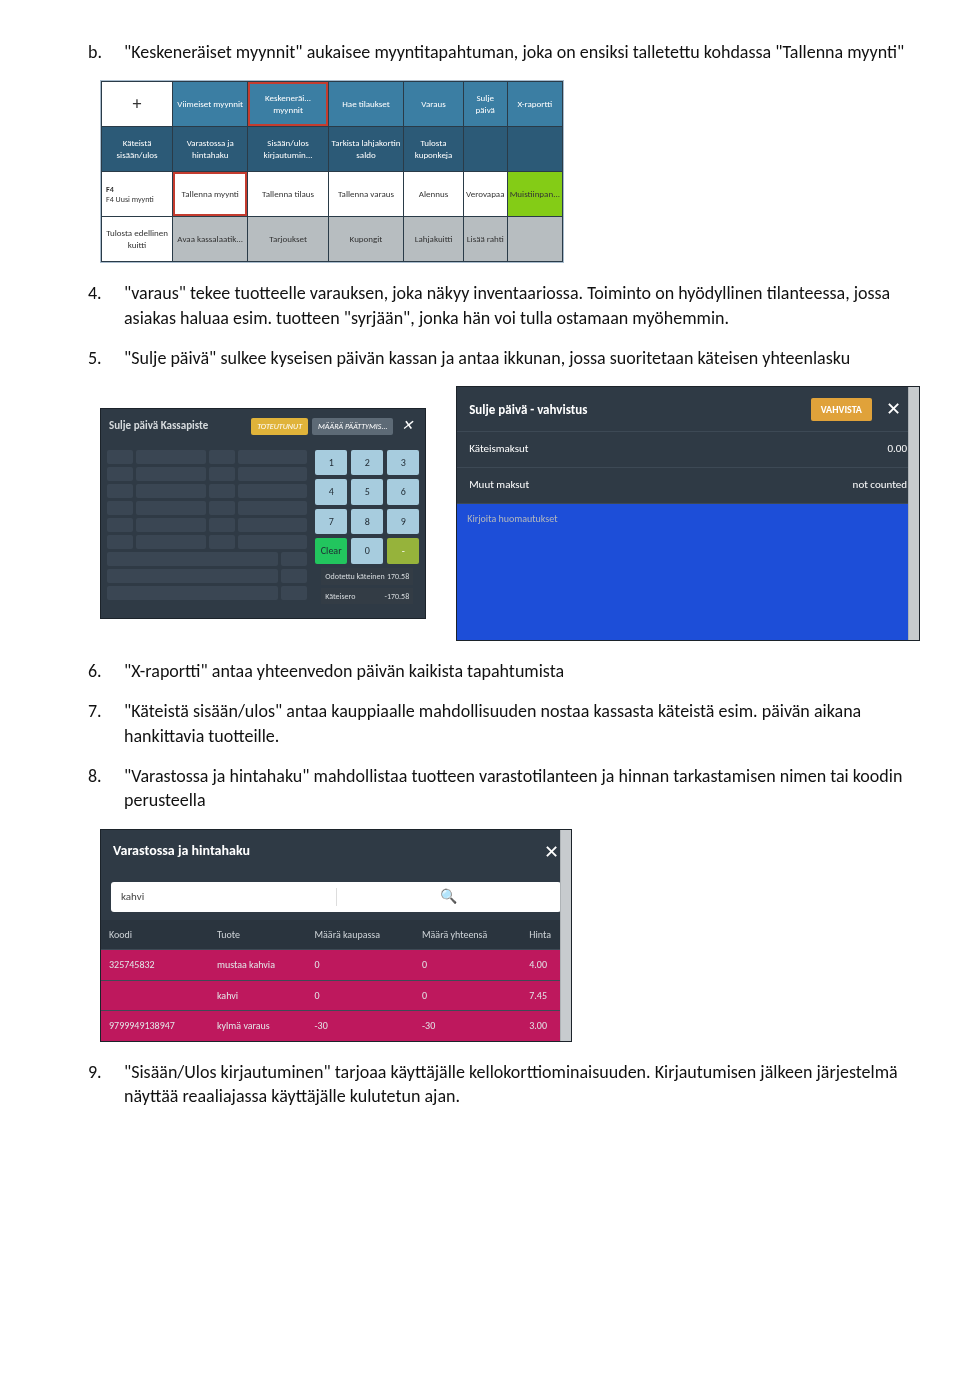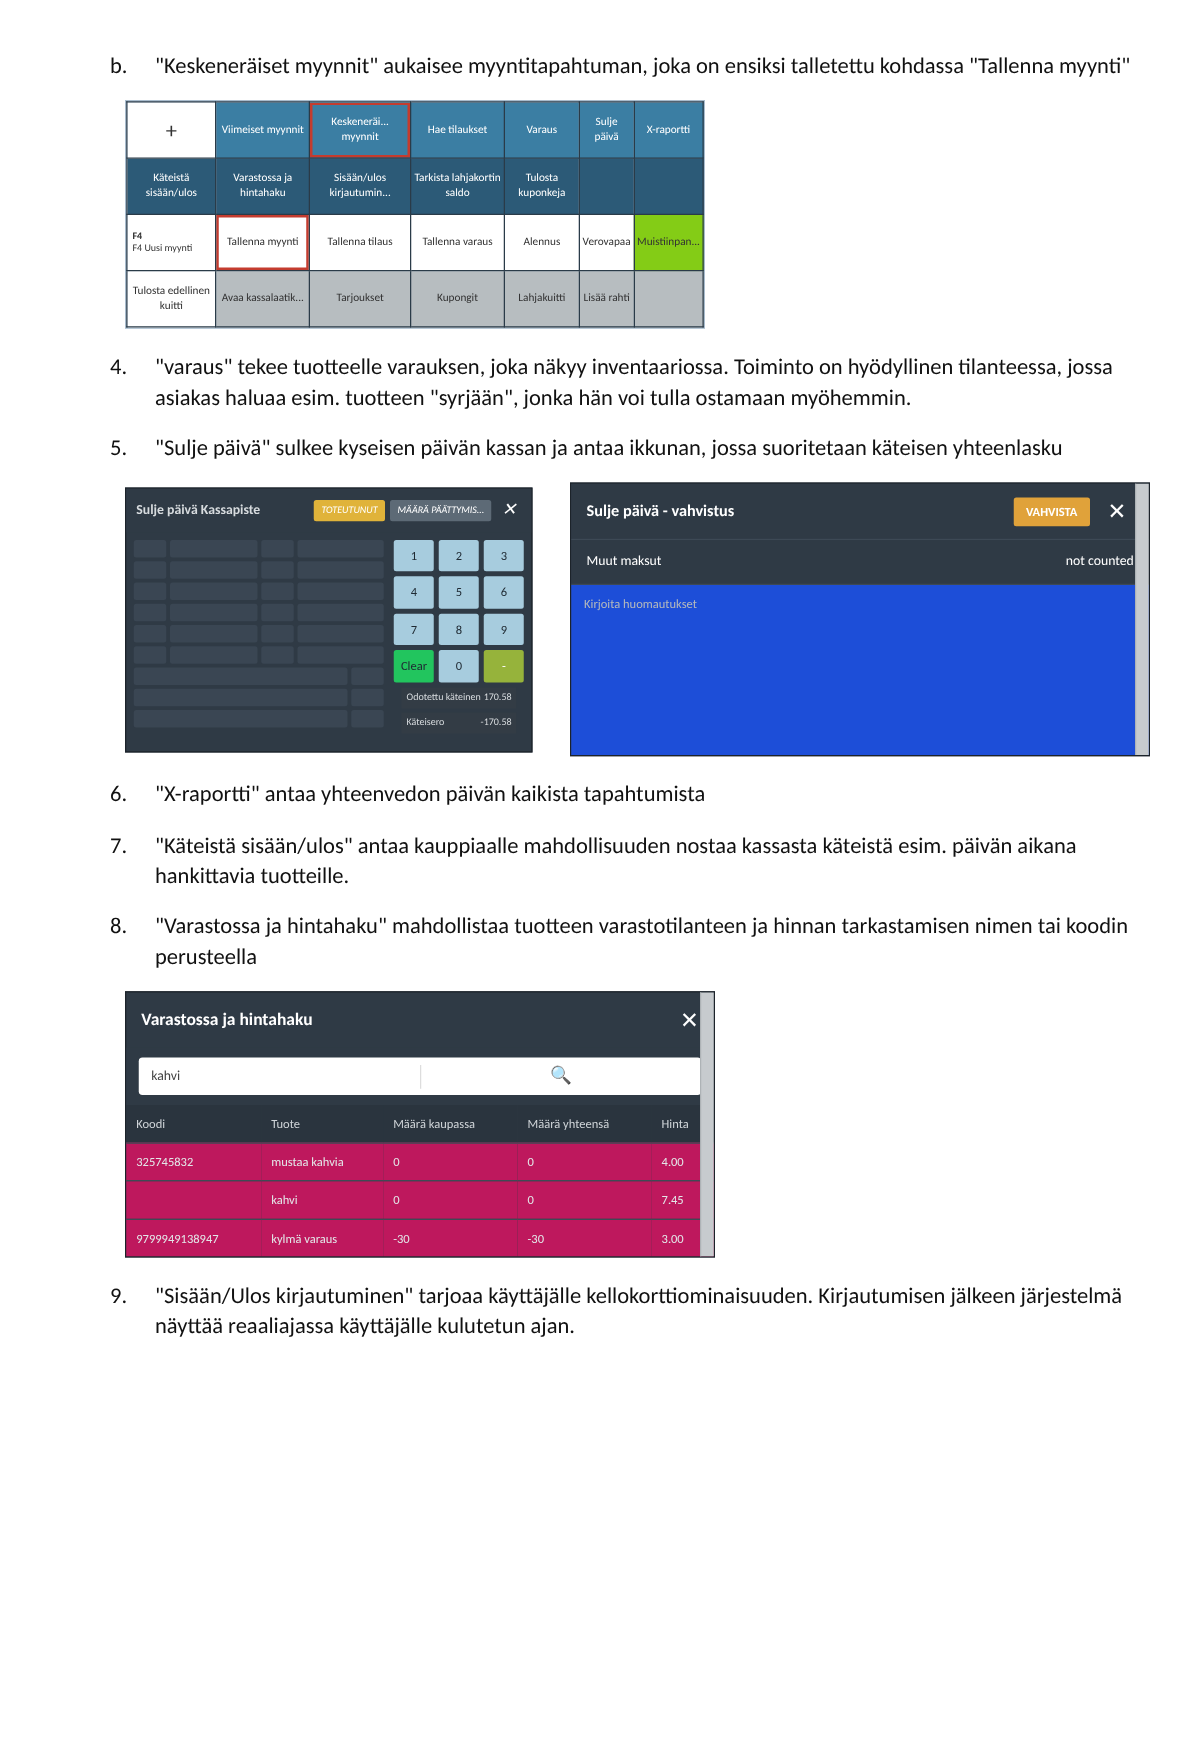--- a/index.html
+++ b/index.html
@@ -243,20 +243,24 @@
     <div class="confirm sb">
       <div class="cf-head">
         <span class="ttl">Sulje päivä - vahvistus</span>
         <span style="display:flex;gap:8px;align-items:center;">
           <span class="btn">VAHVISTA</span>
           <span class="x">✕</span>
         </span>
       </div>
       <div class="cf-rows">
         <div class="r">
+          <span>Käteismaksut</span>
+          <span>0.00</span>
+        </div>
+        <div class="r">
           <span>Muut maksut</span>
           <span>not counted</span>
         </div>
       </div>
       <div class="cf-text">
         <span>Kirjoita huomautukset</span>
       </div>
     </div>
   </div>
 

